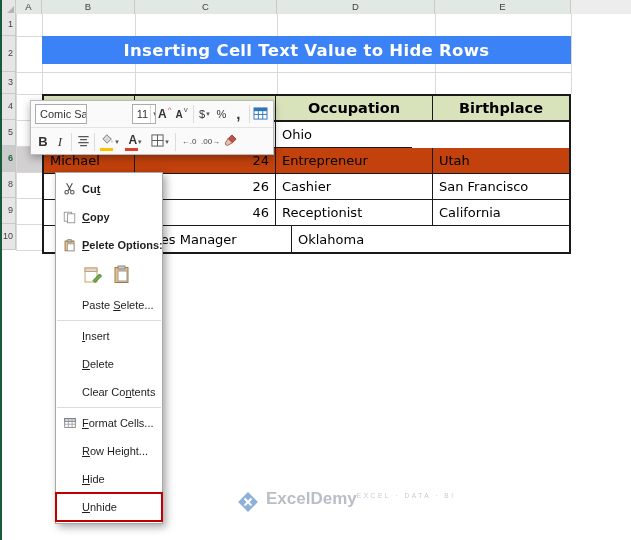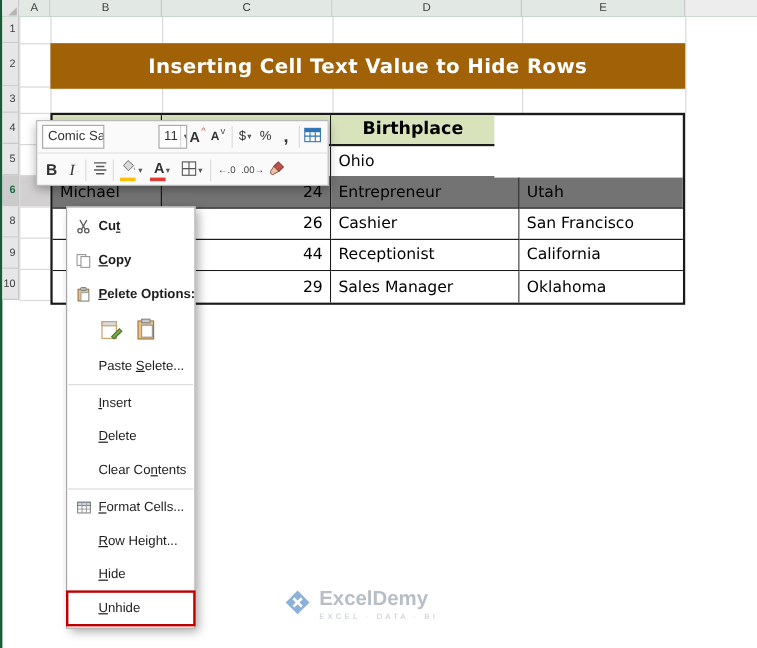--- a/index.html
+++ b/index.html
@@ -26,39 +26,39 @@
   .rowhdr { position:absolute; left:2px; width:14px; background:#E6E6E6;
             border-right:1px solid #C9C9C9; border-bottom:1px solid #C9C9C9;
             font-size:9px; color:#3F3F3F; display:flex; align-items:center;
             justify-content:flex-end; padding-right:2px; line-height:1; }
   .rowhdr.sel { background:#CCCBCB; color:#1F6B43; font-weight:bold; }
 
   .gl { position:absolute; background:#D9D9D9; }
   .sel-a { position:absolute; left:16px; top:146px; width:26px; height:26px; background:#D2D0D0; }
 
   
-  .banner { position:absolute; left:42px; top:36px; width:529px; height:38px;
-            background:#a16207; color:#FFFFFF; display:flex; align-items:center;
+  .banner { position:absolute; left:42px; top:36px; width:529px; height:28px;
+            background:#3b82f6; color:#FFFFFF; display:flex; align-items:center;
             justify-content:center; font-family:"DejaVu Sans", sans-serif;
             font-weight:bold; font-size:16.5px; letter-spacing:.3px; }
 
   
   .xtable { position:absolute; left:42px; top:94px; width:529px;
             border:2px solid #1a1a1a; font-family:"DejaVu Sans", sans-serif; background:#fff; }
   .trow { display:flex; height:26px; }
   .trow .cell { border-right:1px solid #1a1a1a; border-bottom:1px solid #1a1a1a;
                 display:flex; align-items:center; font-size:13px; color:#000;
                 background:#fff; padding:0 6px; overflow:hidden; white-space:nowrap; }
   .trow .cell:last-child { border-right:none; }
   .trow:last-child .cell { border-bottom:none; }
   .c0 { width:91px; } .c1 { width:141px; justify-content:flex-end; padding-right:9px; }
   .c2 { width:157px; } .c3 { width:136px; }
   .hrow .cell { background:#D8E3BC; font-weight:bold; font-size:14.5px;
                 justify-content:center; border-bottom-width:2px; }
-  .selrow .cell { background:#737373; }
+  .selrow .cell { background:#c2410c; }
 
   
   .mini-toolbar { position:absolute; left:30px; top:100px; width:244px; height:55px;
                   background:#FAFAFA; border:1px solid #BBBBBB;
                   box-shadow:0 3px 8px rgba(0,0,0,.3); z-index:5; font-size:11px; color:#333; }
   .mt-row { display:flex; align-items:center; height:27px; padding:0 4px; gap:1px; }
   .mt-row1 { border-bottom:1px solid #E3E3E3; }
   .mt-combo { display:flex; align-items:center; border:1px solid #ABABAB; background:#fff;
               height:20px; padding:0 2px 0 4px; overflow:hidden; white-space:nowrap; }
   .mt-font { width:74px; justify-content:space-between; }
@@ -91,21 +91,21 @@
   .accel { text-decoration:underline; }
   .mi-paste-row { height:32px; display:flex; align-items:center; gap:7px; padding-left:26px; }
   .paste-opt { width:22px; height:22px; display:flex; align-items:center; justify-content:center; }
   .msep { height:1px; background:#DCDCDC; margin:1px 1px; }
   .red-box { position:absolute; left:-1px; right:-1px; top:-1px; bottom:-1px;
              border:2px solid #C00000; pointer-events:none; }
 
   
   .watermark { position:absolute; left:236px; top:490px; display:flex; align-items:flex-start;
                gap:6px; opacity:.55; z-index:1; }
-  .wm-text { display:flex; flex-direction:column; }
+  .wm-text { display:flex; flex-direction:row; }
   .wm-brand { font-size:17px; font-weight:bold; color:#7D8A99; line-height:1.1; }
   .wm-tag { font-size:6.5px; letter-spacing:2.6px; color:#93A0AE; margin-top:2px; }
 </style>
 </head>
 <body>
 
 <div class="screen">
 
   <div class="left-edge"></div>
   <div class="hdr-strip"></div>
@@ -149,20 +149,21 @@
     <div class="gl" style="left:16px;top:224px;width:26px;height:1px"></div>
     <div class="gl" style="left:16px;top:250px;width:26px;height:1px"></div>
   </div>
 
   <div class="banner">Inserting Cell Text Value to Hide Rows</div>
 
   <div class="xtable">
     <div class="trow hrow">
       <div class="cell c0"></div>
       <div class="cell c1"></div>
+      <div class="cell c2">Occupation</div>
       <div class="cell c3">Birthplace</div>
     </div>
     <div class="trow">
       <div class="cell c0"></div>
       <div class="cell c1"></div>
       <div class="cell c3">Ohio</div>
     </div>
     <div class="trow selrow">
       <div class="cell c0">Michael</div>
       <div class="cell c1">24</div>
@@ -170,27 +171,26 @@
       <div class="cell c3">Utah</div>
     </div>
     <div class="trow">
       <div class="cell c0"></div>
       <div class="cell c1">26</div>
       <div class="cell c2">Cashier</div>
       <div class="cell c3">San Francisco</div>
     </div>
     <div class="trow">
       <div class="cell c0"></div>
-      <div class="cell c1">44</div>
+      <div class="cell c1">46</div>
       <div class="cell c2">Receptionist</div>
       <div class="cell c3">California</div>
     </div>
     <div class="trow">
       <div class="cell c0"></div>
-      <div class="cell c1">29</div>
       <div class="cell c2">Sales Manager</div>
       <div class="cell c3">Oklahoma</div>
     </div>
   </div>
 
   <div class="watermark">
     <span>
       <svg width="24" height="24" viewBox="0 0 24 24">
           <rect x="5" y="5" width="14" height="14" transform="rotate(45 12 12)" fill="#2F71B8"></rect>
           <path d="M8.5 8.5 L15.5 15.5 M15.5 8.5 L8.5 15.5" stroke="#fff" stroke-width="2.2" fill="none"></path>

